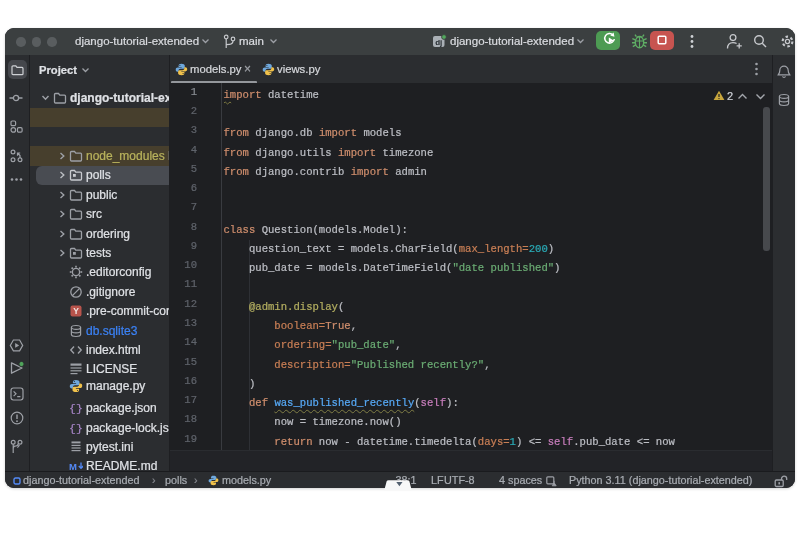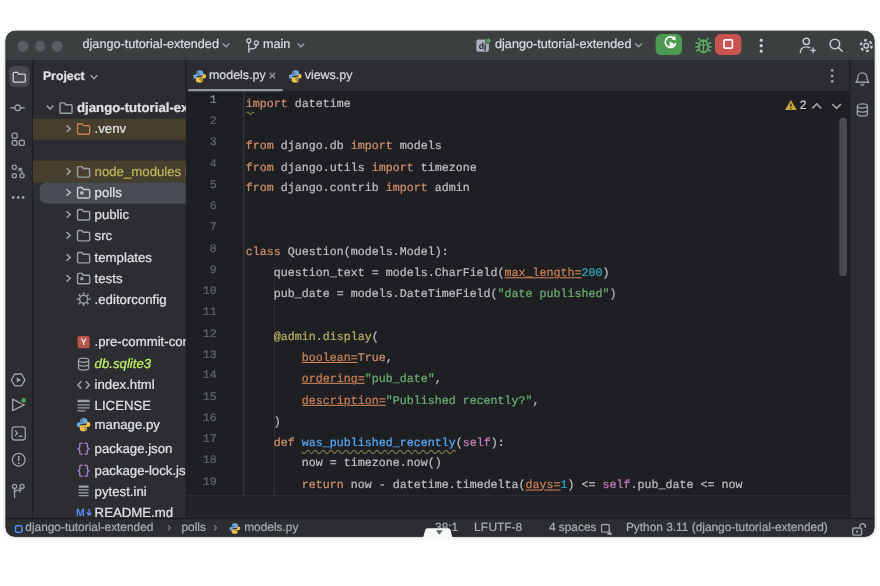--- a/index.html
+++ b/index.html
@@ -21,21 +21,21 @@
   .st{position:absolute;top:0;height:16px;line-height:16px;font-size:10.8px;color:#a8acb2;white-space:nowrap;}
   
   .trow{position:absolute;left:0;width:139px;height:19.4px;}
   .tlab{position:absolute;left:56px;top:50%;transform:translateY(-50%);font-size:12px;color:#dfe1e5;white-space:nowrap;}
   .ticon{position:absolute;left:39px;top:50%;transform:translateY(-50%);width:14px;height:14px;}
   .tcaret{position:absolute;left:26.5px;top:50%;transform:translateY(-50%);width:11px;height:11px;}
   
   pre{margin:0;font-family:"Liberation Mono",monospace;font-size:10.6px;line-height:19.28px;}
   .gut{position:absolute;left:0;width:27px;text-align:right;font-family:"Liberation Mono",monospace;font-size:10.55px;color:#5f636b;}
   .k{color:#cf8e6d;} .s{color:#6aab73;} .n{color:#2aacb8;} .d{color:#b3ae60;}
-  .fn{color:#56a8f5;} .a{color:#c87e55;text-decoration:underline;} .slf{color:#c77dbb;}
+  .fn{color:#56a8f5;} .a{color:#c87e55;} .slf{color:#c77dbb;}
   .tabt{position:absolute;top:0;height:28px;line-height:28px;font-size:11.3px;color:#d5d7db;white-space:nowrap;}
 </style>
 </head>
 <body>
 <div id="win">
   <div id="titlebar">
     <div class="dot" style="left:11.3px;"></div>
     <div class="dot" style="left:26.7px;"></div>
     <div class="dot" style="left:42.1px;"></div>
     <div class="ttxt" style="left:70px;">django-tutorial-extended</div>
@@ -169,29 +169,20 @@
     <div class="trow" style="top:33.2px;">
       <svg class="tcaret" style="left:9.5px;" width="11" height="11">
           <polyline points="2.5,3.5 5.5,6.8 8.5,3.5" fill="none" stroke="#9da0a6" stroke-width="1.4"></polyline>
         </svg>
       <svg class="ticon" style="left:22.5px;" width="14" height="14">
           <path d="M1.5 11 V3.5 a1,1 0 0 1 1,-1 h3 l1.3,1.7 H11.5 a1,1 0 0 1 1,1 V11 a1,1 0 0 1 -1,1 H2.5 a1,1 0 0 1 -1,-1 Z" fill="none" stroke="#9da0a6" stroke-width="1.3"></path>
         </svg>
       <div class="tlab" style="left:40px;font-weight:bold;">django-tutorial-exte</div>
     </div>
 
-    <div class="trow" style="top:52.6px;">
-      <svg class="tcaret" width="11" height="11">
-          <polyline points="3.5,2.5 6.8,5.5 3.5,8.5" fill="none" stroke="#9da0a6" stroke-width="1.4"></polyline>
-        </svg>
-      <svg class="ticon" width="14" height="14">
-          <path d="M1.5 11 V3.5 a1,1 0 0 1 1,-1 h3 l1.3,1.7 H11.5 a1,1 0 0 1 1,1 V11 a1,1 0 0 1 -1,1 H2.5 a1,1 0 0 1 -1,-1 Z" fill="none" stroke="#c97f4f" stroke-width="1.3"></path>
-        </svg>
-      <div class="tlab">.venv</div>
-    </div>
     <div class="trow" style="top:91.4px;">
       <svg class="tcaret" width="11" height="11">
           <polyline points="3.5,2.5 6.8,5.5 3.5,8.5" fill="none" stroke="#9da0a6" stroke-width="1.4"></polyline>
         </svg>
       <svg class="ticon" width="14" height="14">
           <path d="M1.5 11 V3.5 a1,1 0 0 1 1,-1 h3 l1.3,1.7 H11.5 a1,1 0 0 1 1,1 V11 a1,1 0 0 1 -1,1 H2.5 a1,1 0 0 1 -1,-1 Z" fill="none" stroke="#9da0a6" stroke-width="1.3"></path>
         </svg>
       <div class="tlab" style="color:#b9b35c;">node_modules <span style="color:#87898e;">li</span></div>
     </div>
     <div class="trow" style="top:110.8px;">
@@ -222,21 +213,21 @@
         </svg>
       <div class="tlab">src</div>
     </div>
     <div class="trow" style="top:169px;">
       <svg class="tcaret" width="11" height="11">
           <polyline points="3.5,2.5 6.8,5.5 3.5,8.5" fill="none" stroke="#9da0a6" stroke-width="1.4"></polyline>
         </svg>
       <svg class="ticon" width="14" height="14">
           <path d="M1.5 11 V3.5 a1,1 0 0 1 1,-1 h3 l1.3,1.7 H11.5 a1,1 0 0 1 1,1 V11 a1,1 0 0 1 -1,1 H2.5 a1,1 0 0 1 -1,-1 Z" fill="none" stroke="#9da0a6" stroke-width="1.3"></path>
         </svg>
-      <div class="tlab">templates</div>
+      <div class="tlab">ordering</div>
     </div>
     <div class="trow" style="top:188.4px;">
       <svg class="tcaret" width="11" height="11">
           <polyline points="3.5,2.5 6.8,5.5 3.5,8.5" fill="none" stroke="#9da0a6" stroke-width="1.4"></polyline>
         </svg>
       <svg class="ticon" width="14" height="14">
           <path d="M1.5 11 V3.5 a1,1 0 0 1 1,-1 h3 l1.3,1.7 H11.5 a1,1 0 0 1 1,1 V11 a1,1 0 0 1 -1,1 H2.5 a1,1 0 0 1 -1,-1 Z" fill="none" stroke="#9da0a6" stroke-width="1.3"></path>
           <rect x="4" y="6" width="2.8" height="2.8" fill="#9da0a6"></rect>
         </svg>
       <div class="tlab">tests</div>
@@ -250,33 +241,40 @@
             <line x1="0.8" y1="7" x2="2.6" y2="7"></line>
             <line x1="11.4" y1="7" x2="13.2" y2="7"></line>
             <line x1="2.6" y1="2.6" x2="3.9" y2="3.9"></line>
             <line x1="10.1" y1="10.1" x2="11.4" y2="11.4"></line>
             <line x1="2.6" y1="11.4" x2="3.9" y2="10.1"></line>
             <line x1="10.1" y1="3.9" x2="11.4" y2="2.6"></line>
           </g>
         </svg>
       <div class="tlab">.editorconfig</div>
     </div>
+    <div class="trow" style="top:227.2px;">
+      <svg class="ticon" width="14" height="14">
+          <circle cx="7" cy="7" r="5.2" fill="none" stroke="#9da0a6" stroke-width="1.3"></circle>
+          <line x1="3.4" y1="10.6" x2="10.6" y2="3.4" stroke="#9da0a6" stroke-width="1.3"></line>
+        </svg>
+      <div class="tlab">.gitignore</div>
+    </div>
     <div class="trow" style="top:246.6px;">
       <svg class="ticon" width="14" height="14">
           <rect x="1.5" y="1.5" width="11" height="11" rx="2" fill="#b8544c"></rect>
           <text x="7" y="10" font-size="8.5" font-weight="bold" fill="#f1e8e6" text-anchor="middle" font-family="Liberation Sans">Y</text>
         </svg>
       <div class="tlab">.pre-commit-config</div>
     </div>
     <div class="trow" style="top:266px;">
       <svg class="ticon" width="14" height="14">
           <ellipse cx="7" cy="3.4" rx="4.6" ry="1.9" fill="none" stroke="#9da0a6" stroke-width="1.2"></ellipse>
           <path d="M2.4 3.4 V10.6 a4.6,1.9 0 0 0 9.2,0 V3.4 M2.4 7 a4.6,1.9 0 0 0 9.2,0" fill="none" stroke="#9da0a6" stroke-width="1.2"></path>
         </svg>
-      <div class="tlab" style="color:#bef264;font-style:italic;">db.sqlite3</div>
+      <div class="tlab" style="color:#3b82f6;">db.sqlite3</div>
     </div>
     <div class="trow" style="top:285.4px;">
       <svg class="ticon" width="14" height="14">
           <polyline points="5,3.5 1.8,7 5,10.5" fill="none" stroke="#9da0a6" stroke-width="1.4"></polyline>
           <polyline points="9,3.5 12.2,7 9,10.5" fill="none" stroke="#9da0a6" stroke-width="1.4"></polyline>
         </svg>
       <div class="tlab">index.html</div>
     </div>
     <div class="trow" style="top:304.8px;">
       <svg class="ticon" width="14" height="14">

